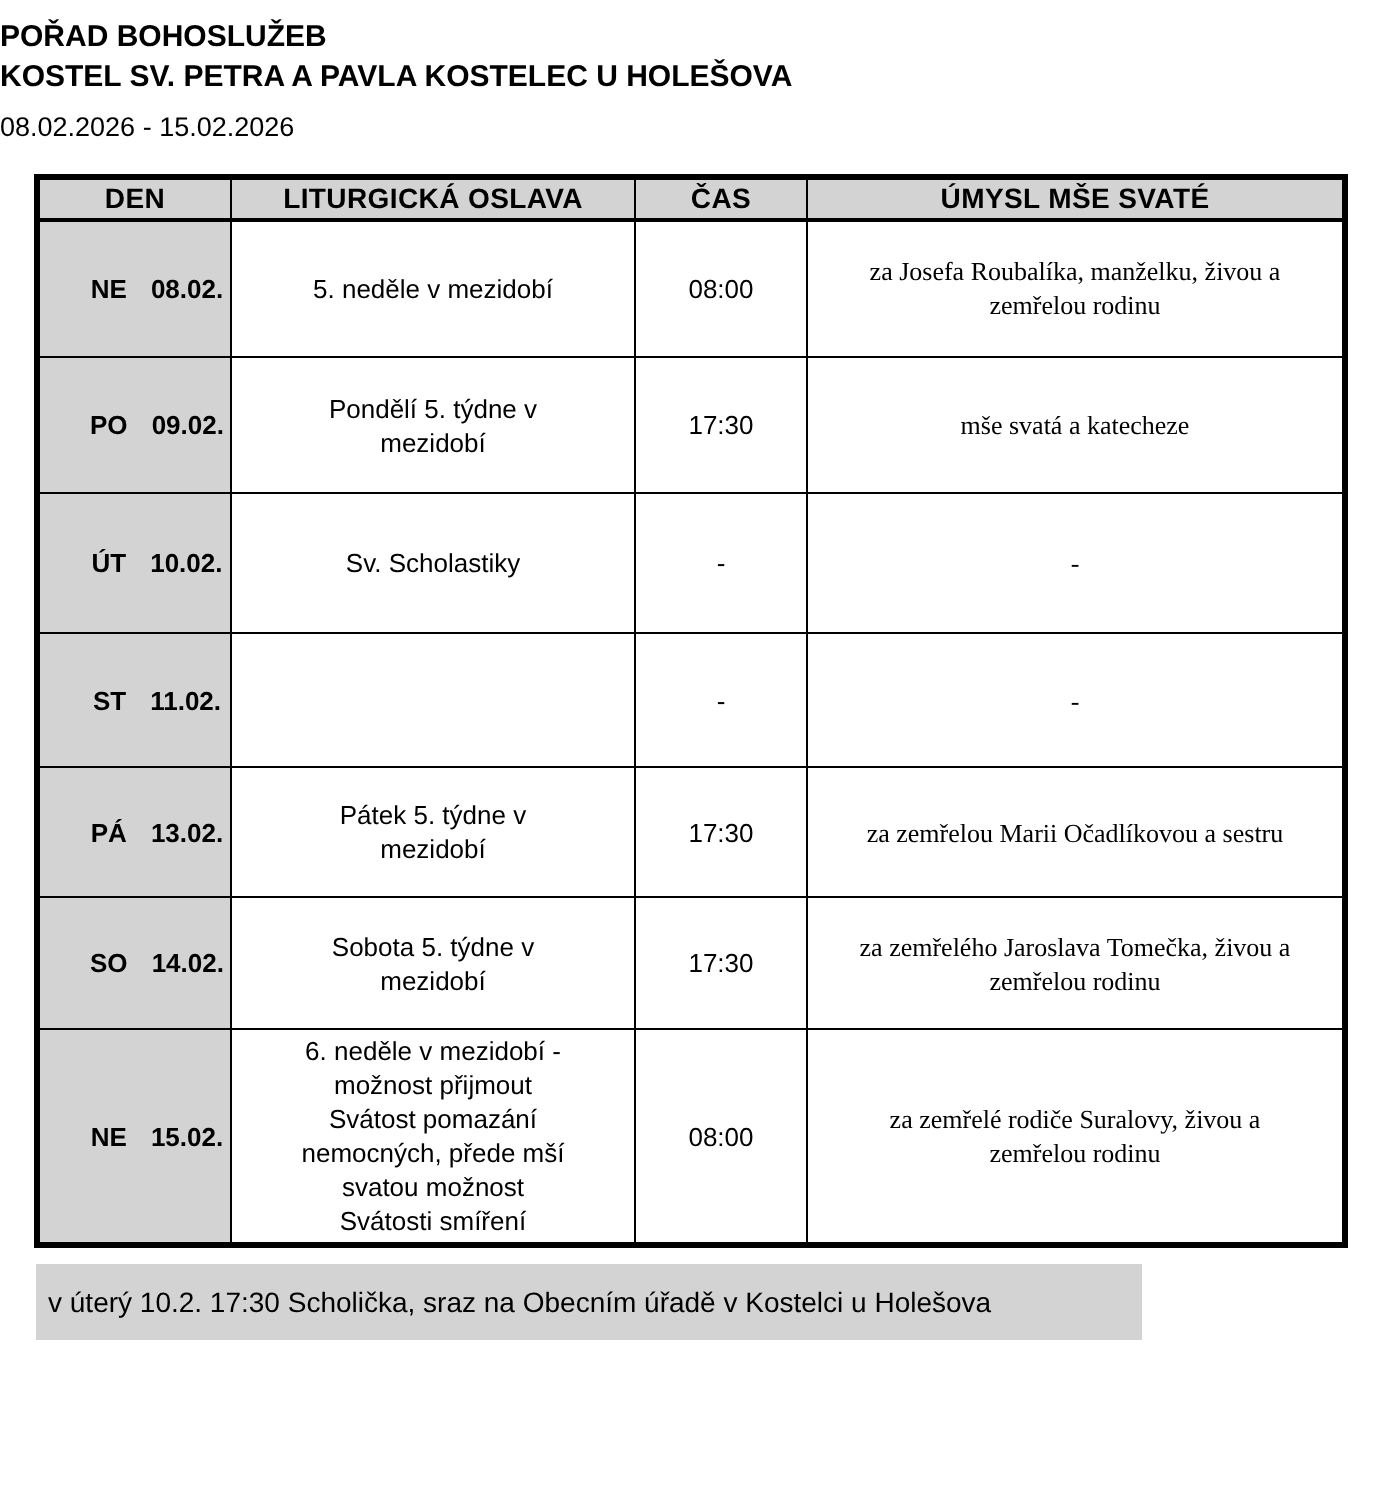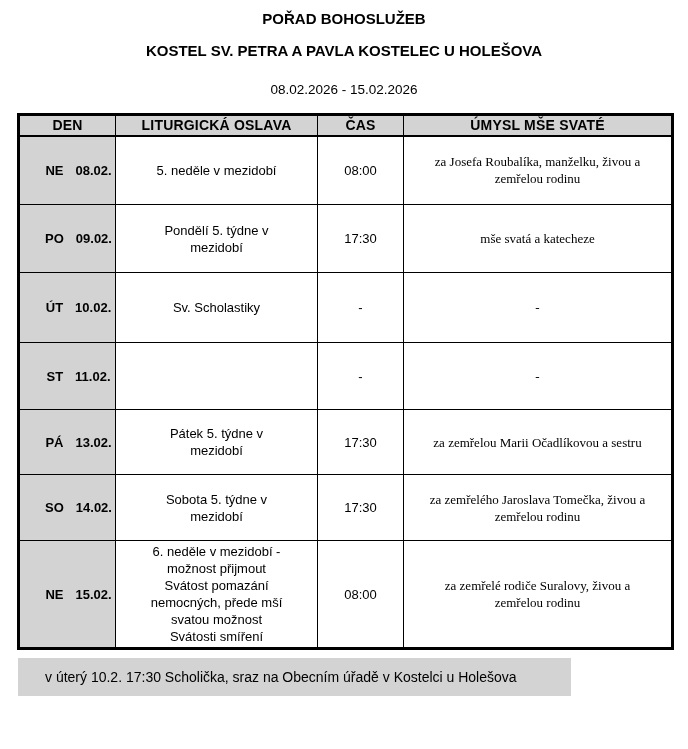--- a/index.html
+++ b/index.html
@@ -10,24 +10,24 @@
   *{box-sizing:border-box;margin:0;padding:0;}
   html,body{
     width:688px;height:749px;
     background:#ffffff;
     font-family:"Liberation Sans","DejaVu Sans",sans-serif;
     color:var(--text-color);
   }
   .page{width:688px;height:749px;overflow:hidden;}
 
   
-  .title-block{ text-align:center; padding-top:9px; }
+  .title-block{ text-align:left; padding-top:9px; }
   .title-line1{ font-size:15px; font-weight:bold; line-height:20px; }
-  .title-line2{ font-size:15px; font-weight:bold; line-height:20px;margin-top:12px; }
-  .title-dates{ font-size:13.5px; font-weight:normal; line-height:19px; margin-top:19px; }
+  .title-line2{ font-size:15px; font-weight:bold; line-height:20px; }
+  .title-dates{ font-size:13.5px; font-weight:normal; line-height:19px; margin-top:5px; }
 
   
   .schedule-wrap{ margin:14px 0 0 17px; }
   table.schedule{
     border-collapse:collapse;
     table-layout:fixed;
     width:654px;
     border:3px solid var(--border-color);
   }
   table.schedule col.c-day{width:97px;}
@@ -76,21 +76,21 @@
   tbody tr:nth-child(8){height:104px;}
 
   
   .footer-note{
     margin:8px 0 0 18px;
     width:553px;
     height:38px;
     background:var(--cell-gray);
     display:flex;
     align-items:center;
-    padding-left:27px;
+    padding-left:6px;
     font-size:14px;
   }
 </style>
 </head>
 <body>
 
 <div class="page">
 
   <div class="title-block">
     <div class="title-line1">POŘAD BOHOSLUŽEB</div>

